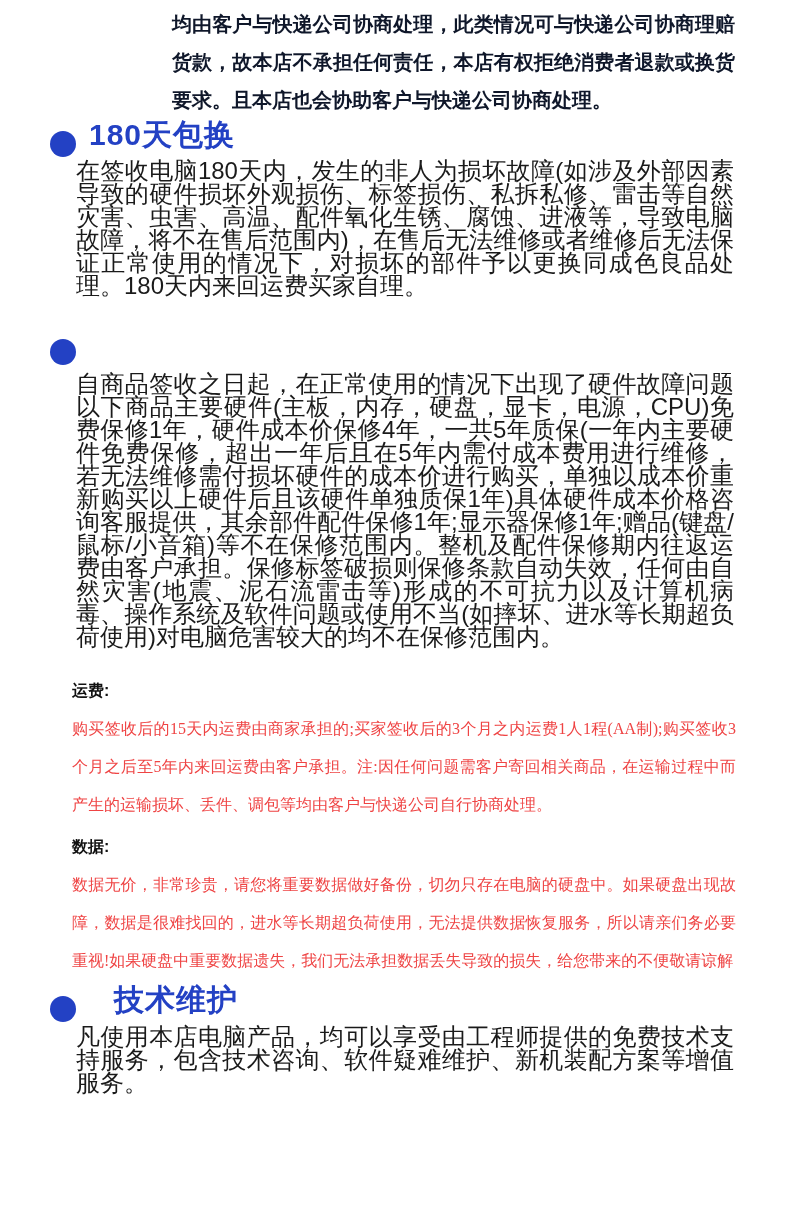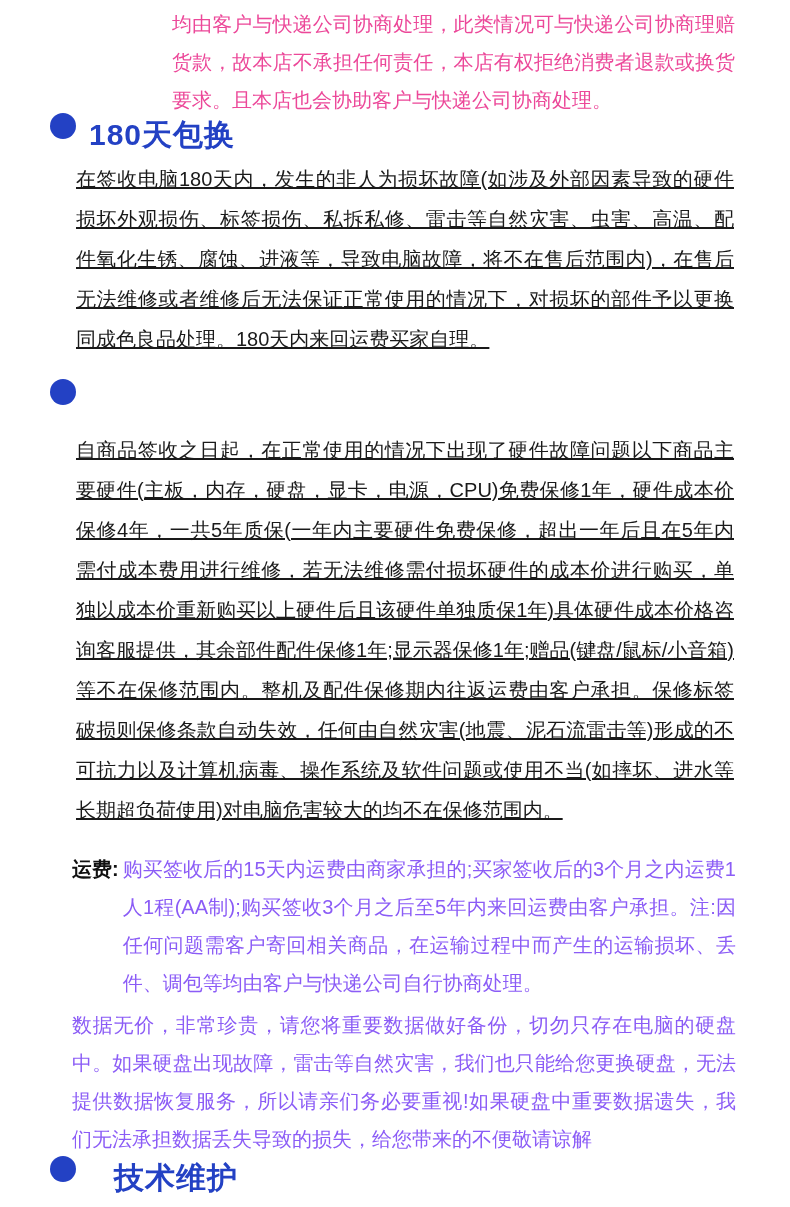--- a/index.html
+++ b/index.html
@@ -16,26 +16,27 @@
     width: 790px;
     height: 1207px;
   }
   
   .intro {
     margin: 5px 55px 0 172px;
     width: 563px;
     font-size: 20px;
     line-height: 38px;
     text-align: justify;
-    color: #ec4899;
+    color: #0f172a;
+    font-weight: bold;
   }
   
   .section-heading {
     display: flex;
-    align-items: flex-start;
+    align-items: flex-end;
     gap: 13px;
     padding-left: 50px;
     height: 44px;
   }
   .bullet {
     width: 26px;
     height: 26px;
     border-radius: 50%;
     background: #2341c4;
     flex: 0 0 26px;
@@ -45,45 +46,46 @@
     font-weight: bold;
     color: #2341c4;
     letter-spacing: 1px;
     line-height: 44px;
     white-space: nowrap;
   }
   
   .body-par {
     margin-left: 76px;
     width: 658px;
-    font-size: 20px;
-    line-height: 40px;
+    font-size: 24px;
+    line-height: 23px;
     text-align: justify;
     color: #1a1a1a;
-    text-decoration: underline;
   }
   
   .note {
     display: flex;
     margin-left: 72px;
     width: 664px;
-    font-size: 20px;
+    font-size: 16px;
     line-height: 38px;
+    flex-direction: column;
   }
   .note-label {
     flex: 0 0 auto;
     font-weight: bold;
     color: #111111;
     padding-right: 4px;
     white-space: nowrap;
   }
   .note-text {
     flex: 1 1 auto;
     text-align: justify;
-    color: #8b5cf6;
+    color: #ef4444;
+    font-family: Liberation Serif, serif;
   }
   
   .h1-block  { margin-top: -6px; }
   .body1     { margin-top: 2px; }
   .h2-block  { margin-top: 0; }
   .body2     { margin-top: 7px; }
   .note1     { margin-top: 2px; }
   .note2     { margin-top: 4px; }
   .h3-block  { margin-top: -2px; gap: 38px; }
   .body3     { margin-top: 3px; }
@@ -105,21 +107,22 @@
     <span class="bullet"></span>
   </div>
   <p class="body-par body2">自商品签收之日起，在正常使用的情况下出现了硬件故障问题以下商品主要硬件(主板，内存，硬盘，显卡，电源，CPU)免费保修1年，硬件成本价保修4年，一共5年质保(一年内主要硬件免费保修，超出一年后且在5年内需付成本费用进行维修，若无法维修需付损坏硬件的成本价进行购买，单独以成本价重新购买以上硬件后且该硬件单独质保1年)具体硬件成本价格咨询客服提供，其余部件配件保修1年;显示器保修1年;赠品(键盘/鼠标/小音箱)等不在保修范围内。整机及配件保修期内往返运费由客户承担。保修标签破损则保修条款自动失效，任何由自然灾害(地震、泥石流雷击等)形成的不可抗力以及计算机病毒、操作系统及软件问题或使用不当(如摔坏、进水等长期超负荷使用)对电脑危害较大的均不在保修范围内。</p>
 
   <div class="note note1">
     <span class="note-label">运费:</span>
     <span class="note-text">购买签收后的15天内运费由商家承担的;买家签收后的3个月之内运费1人1程(AA制);购买签收3个月之后至5年内来回运费由客户承担。注:因任何问题需客户寄回相关商品，在运输过程中而产生的运输损坏、丢件、调包等均由客户与快递公司自行协商处理。</span>
   </div>
 
   <div class="note note2">
-    <span class="note-text">数据无价，非常珍贵，请您将重要数据做好备份，切勿只存在电脑的硬盘中。如果硬盘出现故障，雷击等自然灾害，我们也只能给您更换硬盘，无法提供数据恢复服务，所以请亲们务必要重视!如果硬盘中重要数据遗失，我们无法承担数据丢失导致的损失，给您带来的不便敬请谅解</span>
+    <span class="note-label">数据:</span>
+    <span class="note-text">数据无价，非常珍贵，请您将重要数据做好备份，切勿只存在电脑的硬盘中。如果硬盘出现故障，数据是很难找回的，进水等长期超负荷使用，无法提供数据恢复服务，所以请亲们务必要重视!如果硬盘中重要数据遗失，我们无法承担数据丢失导致的损失，给您带来的不便敬请谅解</span>
   </div>
 
   <div class="section-heading h3-block">
     <span class="bullet"></span>
     <span class="heading-text">技术维护</span>
   </div>
   <p class="body-par body3">凡使用本店电脑产品，均可以享受由工程师提供的免费技术支持服务，包含技术咨询、软件疑难维护、新机装配方案等增值服务。</p>
 
 </div>
 

